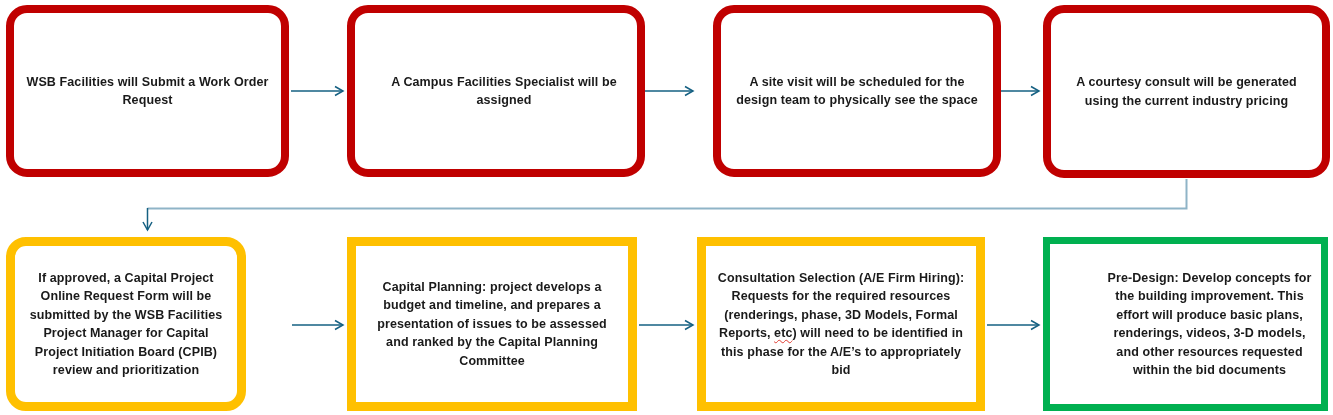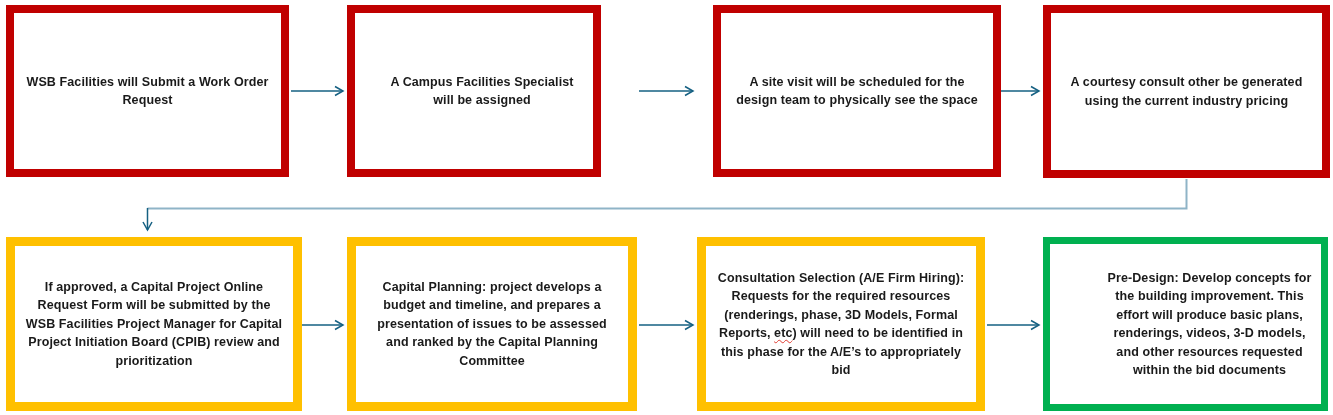--- a/index.html
+++ b/index.html
@@ -24,21 +24,21 @@
   }
   .flow-box {
     position: absolute;
     background: #FFFFFF;
     border-style: solid;
     border-color: #999999; 
     display: flex;
     align-items: center;
     justify-content: center;
   }
-  .b-red   { border-width: 8px; }
+  .b-red   { border-width: 8px; border-radius: 21px; }
   .b-gold  { border-width: 9px; }
   .b-green { border-width: 7px; padding-left: 48px; }
   .box-text {
     width: 100%;
     padding: 0 9px;
     text-align: center;
     font-weight: bold;
     font-size: 12.5px;
     line-height: 18.5px;
     color: var(--ink);
@@ -81,33 +81,33 @@
     <line class="arrow" x1="147.5" y1="208" x2="147.5" y2="230" marker-end="url(#chev)"></line>
     <line class="arrow" x1="292" y1="325" x2="343" y2="325" marker-end="url(#chev)"></line>
     <line class="arrow" x1="639" y1="325" x2="693" y2="325" marker-end="url(#chev)"></line>
     <line class="arrow" x1="987" y1="325" x2="1039" y2="325" marker-end="url(#chev)"></line>
   </svg>
 
   <div class="flow-box b-red" style="left: 6px; top: 5px; width: 283px; height: 172px; border-color: rgb(192, 0, 0);">
     <div class="box-text">WSB Facilities will Submit a Work Order Request</div>
   </div>
 
-  <div class="flow-box b-red" style="left: 347px; top: 5px; width: 254px; height: 172px; border-color: rgb(192, 0, 0); padding-left: 16px;">
+  <div class="flow-box b-red" style="left: 347px; top: 5px; width: 298px; height: 172px; border-color: rgb(192, 0, 0); padding-left: 16px;">
     <div class="box-text">A Campus Facilities Specialist will be assigned</div>
   </div>
 
   <div class="flow-box b-red" style="left: 713px; top: 5px; width: 288px; height: 172px; border-color: rgb(192, 0, 0); justify-content: flex-end;">
     <div class="box-text">A site visit will be scheduled for the design team to physically see the space</div>
   </div>
 
   <div class="flow-box b-red" style="left: 1043px; top: 5px; width: 287px; height: 173px; border-color: rgb(192, 0, 0);">
-    <div class="box-text">A courtesy consult other be generated using the current industry pricing</div>
+    <div class="box-text">A courtesy consult will be generated using the current industry pricing</div>
   </div>
 
-  <div class="flow-box b-gold" style="left: 6px; top: 237px; width: 296px; height: 174px; border-color: rgb(255, 192, 0);">
+  <div class="flow-box b-gold" style="left: 6px; top: 237px; width: 240px; height: 174px; border-color: rgb(255, 192, 0); border-radius: 20px;">
     <div class="box-text">If approved, a Capital Project Online Request Form will be submitted by the WSB Facilities Project Manager for Capital Project Initiation Board (CPIB) review and  prioritization</div>
   </div>
 
   <div class="flow-box b-gold" style="left: 347px; top: 237px; width: 290px; height: 174px; border-color: rgb(255, 192, 0);">
     <div class="box-text">Capital Planning: project develops a budget and timeline, and prepares a presentation of issues to be assessed and ranked by the Capital Planning Committee</div>
   </div>
 
   <div class="flow-box b-gold" style="left: 697px; top: 237px; width: 288px; height: 174px; border-color: rgb(255, 192, 0);">
     <div class="box-text"><span>Consultation Selection (A/E Firm Hiring): Requests for the required resources (renderings, phase, 3D Models, Formal Reports, </span><span class="flagged">etc</span><span>) will need to be identified in this phase for the A/E’s to appropriately bid</span></div>
   </div>

